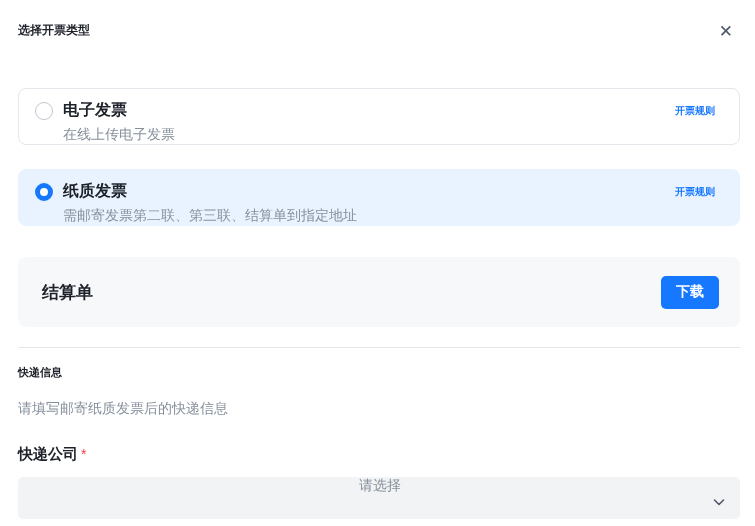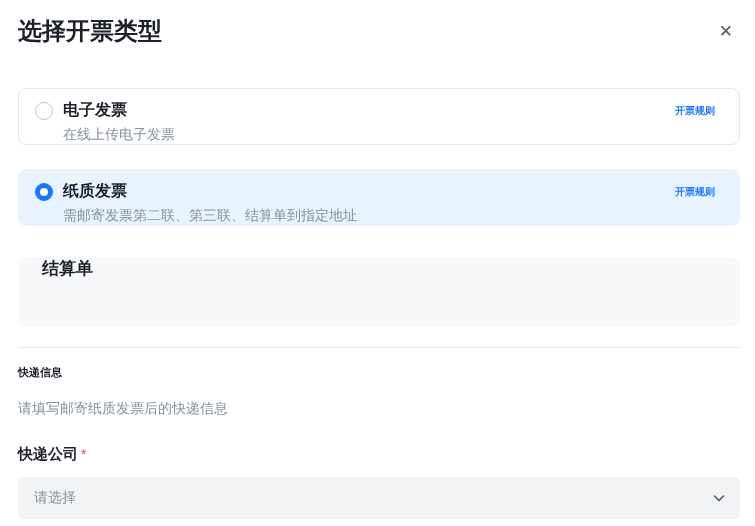--- a/index.html
+++ b/index.html
@@ -20,21 +20,21 @@
     --required: #F53F3F;
   }
 
   .dialog-header {
     display: flex;
     align-items: flex-start;
     justify-content: space-between;
     padding: 19px 18px 0 18px;
   }
   .dialog-title {
-    font-size: 24px;
+    font-size: 12px;
     font-weight: bold;
     line-height: 23px;
     color: var(--text-primary);
   }
   .close-btn {
     background: none;
     border: none;
     cursor: pointer;
     font-size: 17px;
     line-height: 17px;
@@ -96,21 +96,21 @@
     color: var(--text-secondary);
     white-space: nowrap;
   }
 
   .settlement-bar {
     margin: 31px 15px 0 18px;
     height: 70px;
     background: var(--panel-bg);
     border-radius: 8px;
     display: flex;
-    align-items: flex-start;
+    align-items: center;
     padding: 0 21px 0 24px;
   }
   .settlement-title {
     font-size: 17px;
     font-weight: bold;
     color: var(--text-primary);
   }
   .download-btn {
     margin-left: auto;
     background: var(--accent);
@@ -162,20 +162,21 @@
   }
   .select-box {
     margin-top: 13px;
     height: 42px;
     background: var(--field-bg);
     border-radius: 5px;
     display: flex;
     align-items: center;
     padding: 0 14px 0 16px;
     cursor: pointer;
+    flex-direction: column;
   }
   .select-placeholder {
     font-size: 14px;
     color: var(--text-secondary);
   }
   .chevron {
     margin-left: auto;
     width: 14px;
     height: 14px;
     flex: none;
@@ -220,20 +221,21 @@
       <span class="card-title">纸质发票</span>
       <a class="rule-link" href="#">开票规则</a>
     </div>
     <div class="card-desc">需邮寄发票第二联、第三联、结算单到指定地址</div>
   </div>
 
 </div>
 
 <div class="settlement-bar">
   <span class="settlement-title">结算单</span>
+  <button class="download-btn">下载</button>
 </div>
 
 <hr class="divider">
 
 <div class="express-section">
   <div class="section-title">快递信息</div>
   <div class="section-subtitle">请填写邮寄纸质发票后的快递信息</div>
 
   <div class="form-row">
 

